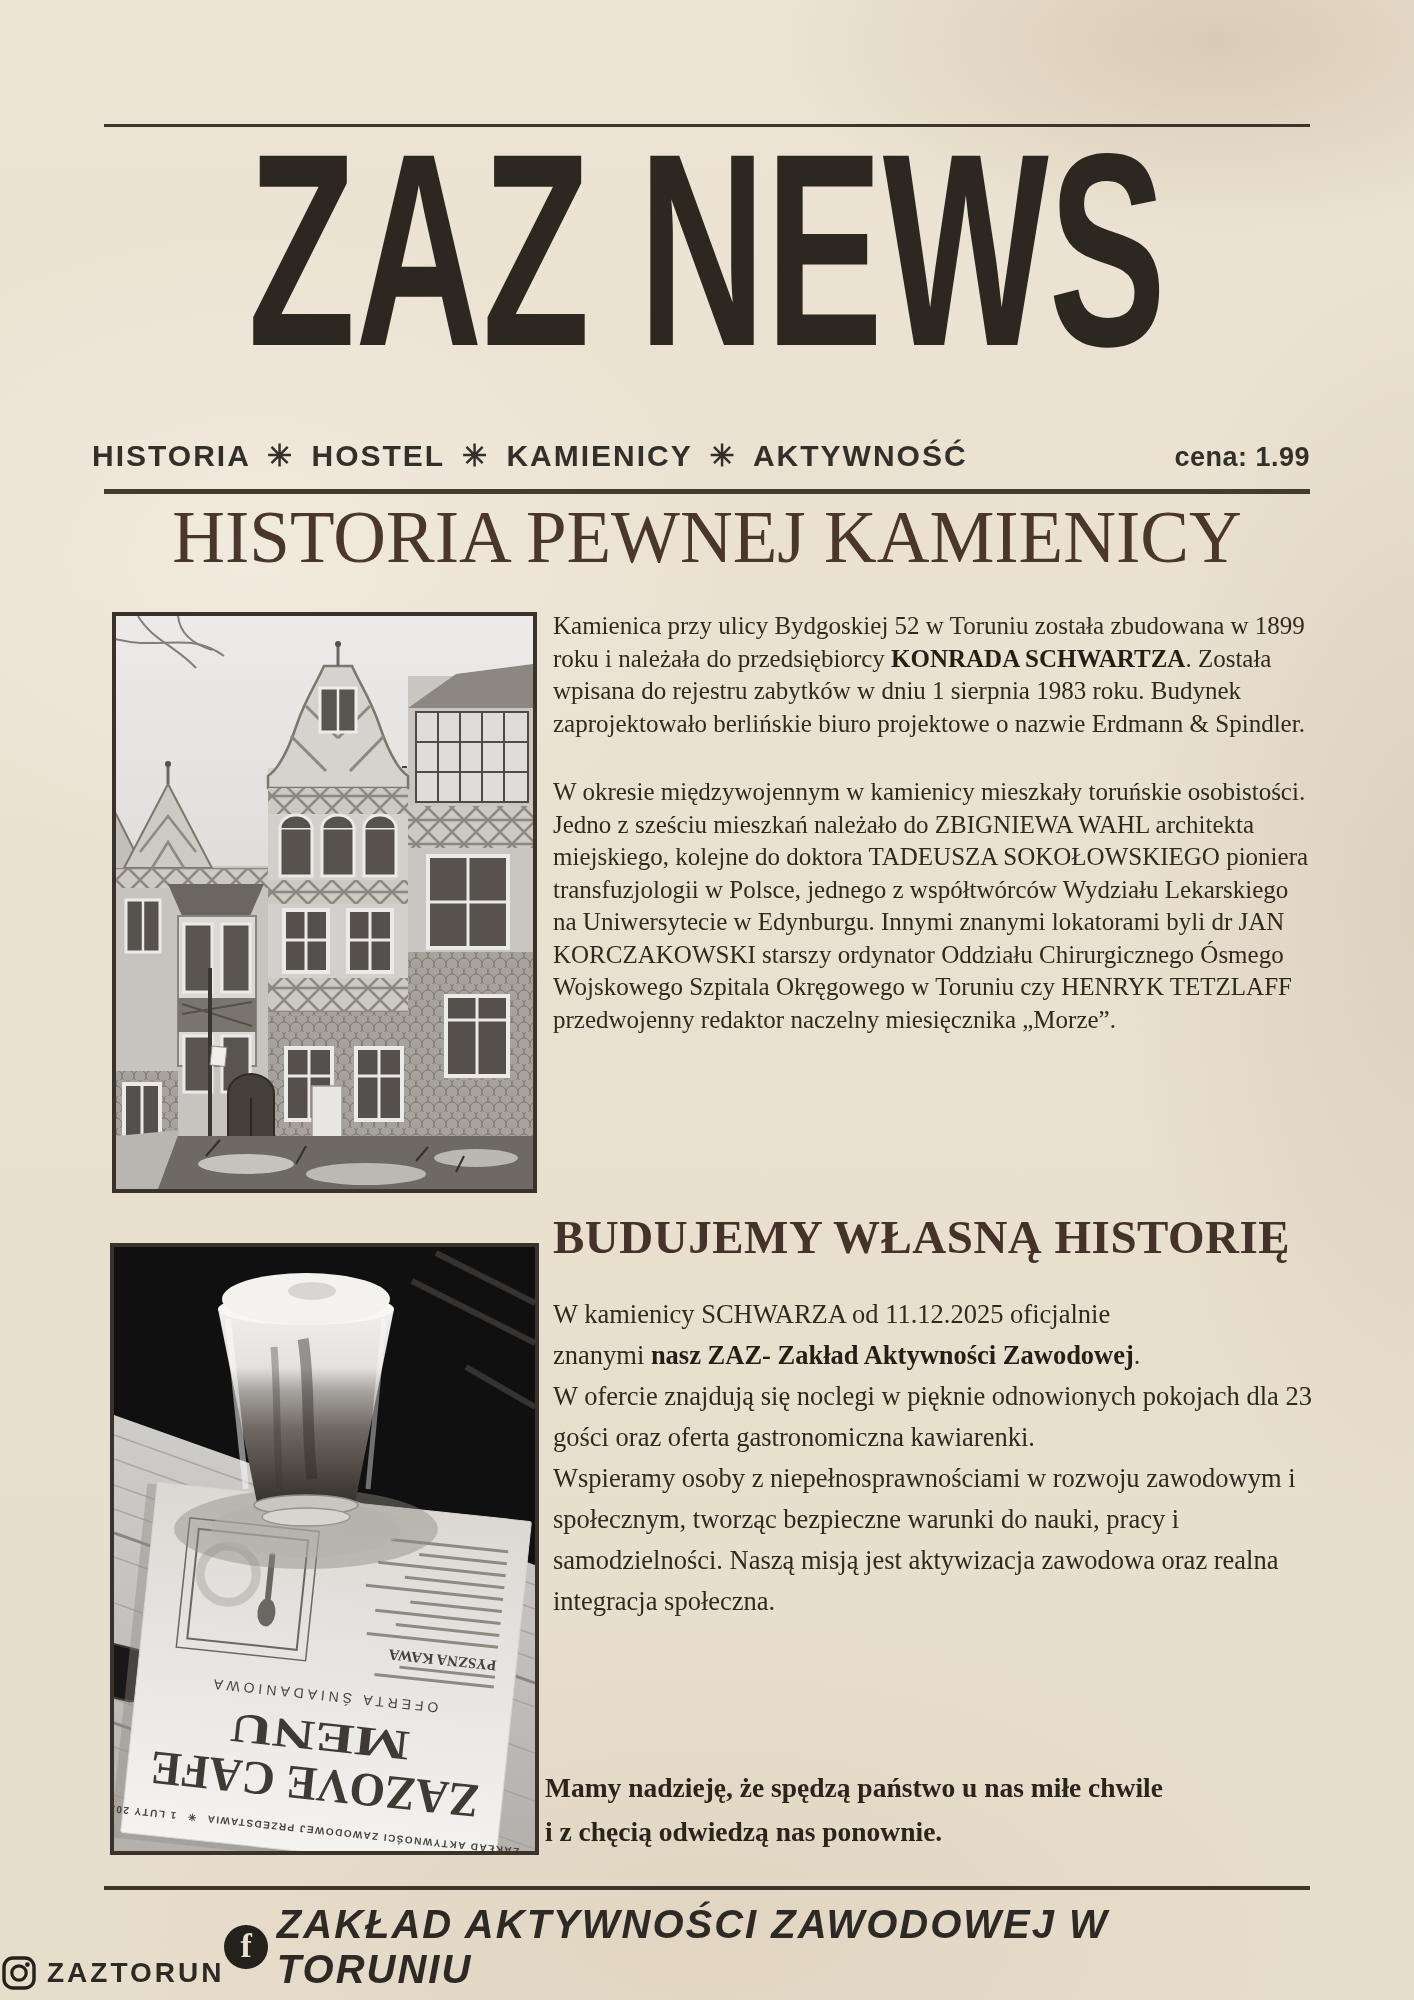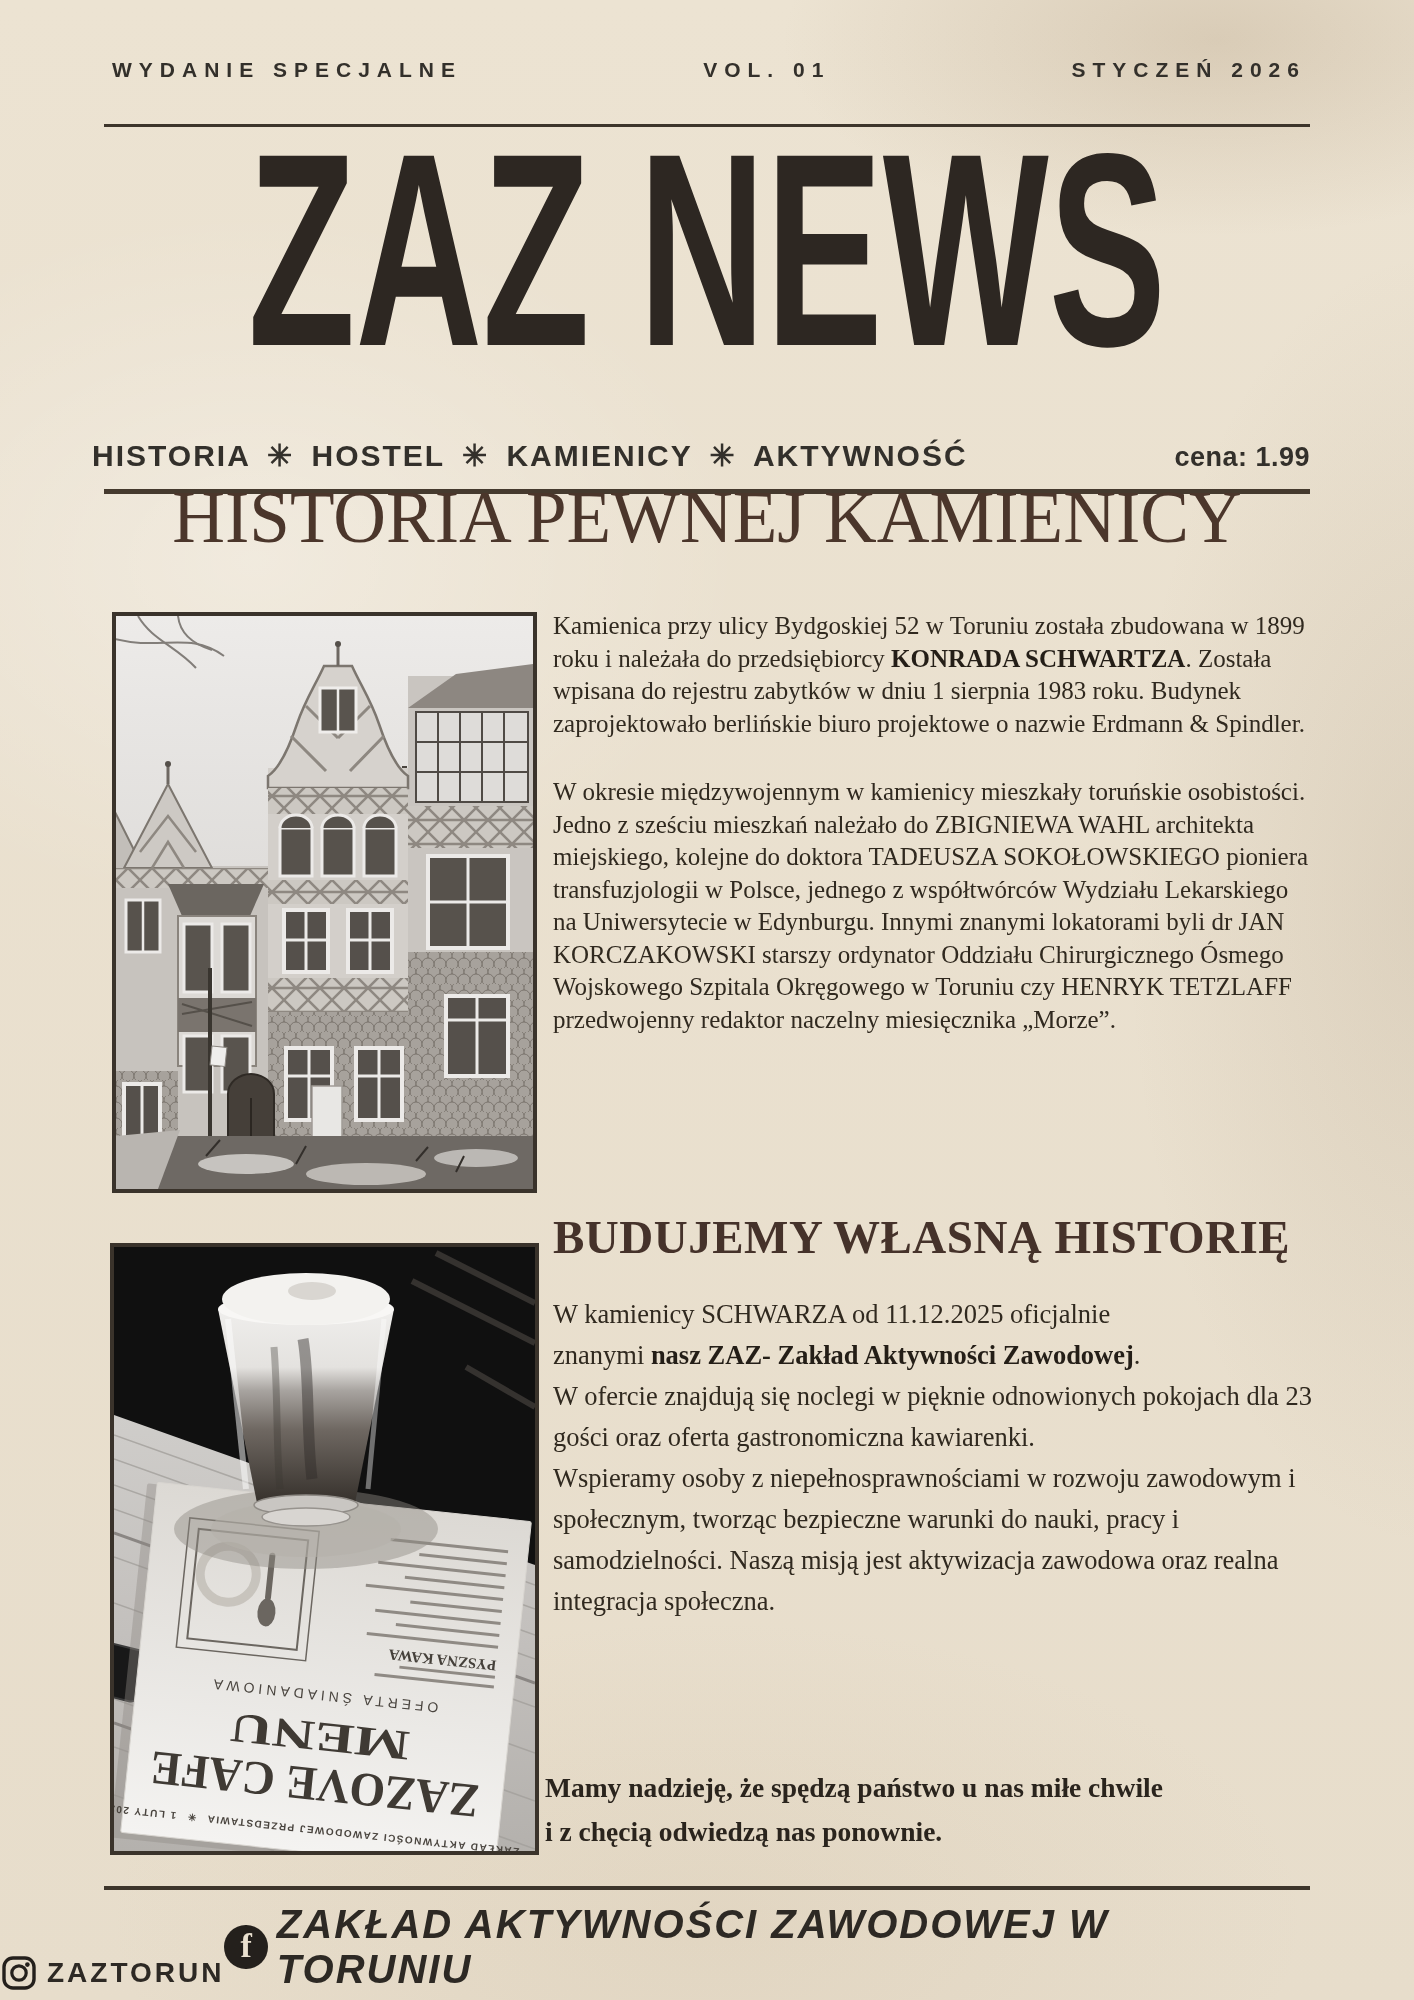--- a/index.html
+++ b/index.html
@@ -20,21 +20,21 @@
     font-family:"Liberation Sans",sans-serif;font-weight:700;font-size:21px;letter-spacing:7px;color:#33302b;}
   .rule{background:#3d352b;}
   .rule-thin{top:124px;left:104px;right:104px;height:3px;}
   .masthead-svg{top:142px;left:0;width:1414px;height:212px;}
   
   .tagline{top:438px;left:92px;right:104px;display:flex;justify-content:space-between;align-items:baseline;
     font-family:"Liberation Sans",sans-serif;font-weight:700;color:#33302b;}
   .tagline .sections{font-size:30px;letter-spacing:2px;word-spacing:7px;}
   .tagline .price{font-size:27px;letter-spacing:0.5px;}
   .rule-title{top:489px;left:104px;right:104px;height:5px;background:#453a2e;}
-  .main-title{top:478px;left:0;width:1414px;text-align:center;font-size:73px;line-height:80px;
+  .main-title{top:498px;left:0;width:1414px;text-align:center;font-size:73px;line-height:80px;
     color:#4b362b;letter-spacing:0px;font-weight:400;}
   
   .photo-frame{border:4px solid #3a332b;box-sizing:border-box;background:#dcdad7;}
   .photo1{top:612px;left:112px;width:425px;height:581px;}
   .photo2{top:1243px;left:110px;width:429px;height:612px;}
   .photo-frame svg{display:block;width:100%;height:100%;}
   
   .article1{top:610px;left:553px;width:764px;font-size:25px;line-height:32.5px;color:#30291f;}
   .article1 p{margin:0 0 36px 0;}
   .article1 b, .article2 b{font-weight:700;color:#241e17;margin-top:12px;}
@@ -54,25 +54,20 @@
   .footer .fb-text{font-size:40px;letter-spacing:2px;font-style:italic;}
   .fb-badge{width:44px;height:44px;border-radius:50%;background:#24201c;color:#eae0cf;display:flex;
     align-items:center;justify-content:center;font-family:"Liberation Serif",serif;font-weight:700;
     font-size:34px;line-height:1;padding-bottom:2px;box-sizing:border-box;}
 </style>
 </head>
 <body>
 
 <div class="page">
 
-  <div class="abs topline">
-    <span>WYDANIE SPECJALNE</span>
-    <span>VOL. 01</span>
-    <span>STYCZEŃ 2026</span>
-  </div>
   <div class="abs rule rule-thin"></div>
 
   <svg class="abs masthead-svg" viewBox="0 0 1414 212">
     <text x="707" y="203" text-anchor="middle" font-family="Liberation Sans, sans-serif" font-weight="bold" font-size="275" fill="#2d2722" textLength="918" lengthAdjust="spacingAndGlyphs">ZAZ NEWS</text>
   </svg>
 
   <div class="abs tagline">
     <span class="sections">HISTORIA ✳ HOSTEL ✳ KAMIENICY ✳ AKTYWNOŚĆ</span>
     <span class="price">cena: 1.99</span>
   </div>

